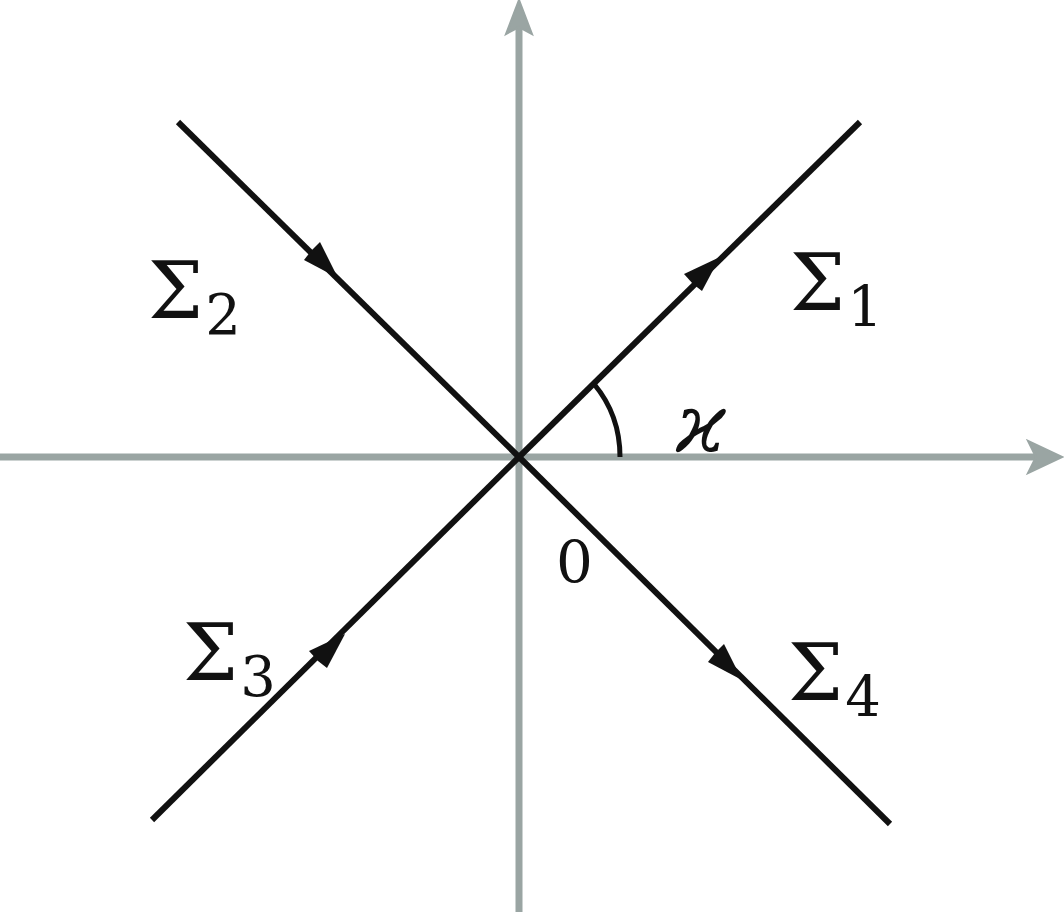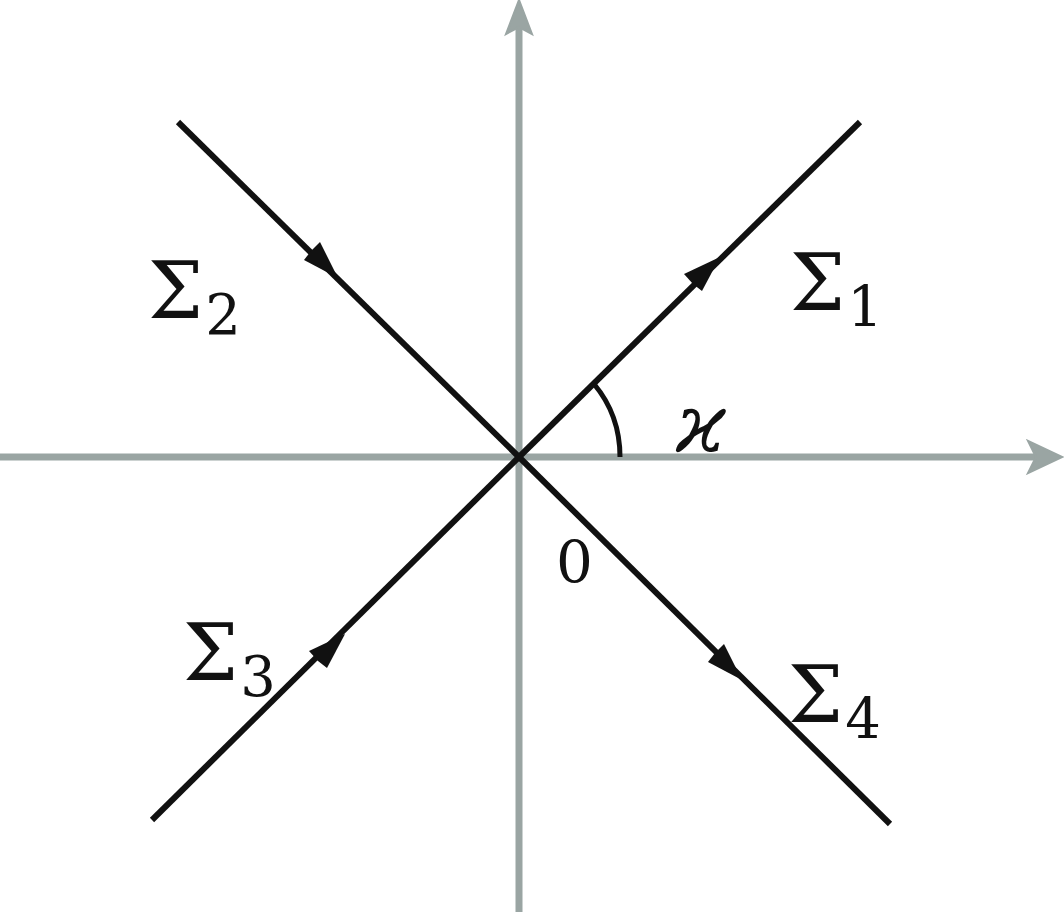--- a/index.html
+++ b/index.html
@@ -45,19 +45,19 @@
 </div>
 
 <div class="label sig" style="left:790px; top:244px;">
   <span>Σ</span><span class="sub">1</span>
 </div>
 
 <div class="label sig" style="left:147px; top:614px;margin-left:36px;">
   <span>Σ</span><span class="sub">3</span>
 </div>
 
-<div class="label sig" style="left:788px; top:656px;">
+<div class="label sig" style="left:788px; top:634px;">
   <span>Σ</span><span class="sub">4</span>
 </div>
 
 <div class="label kappa" style="left:676px; top:385px;">ϰ</div>
 
 <div class="label zero" style="left:556px; top:533px;">0</div>
 
 </body></html>

